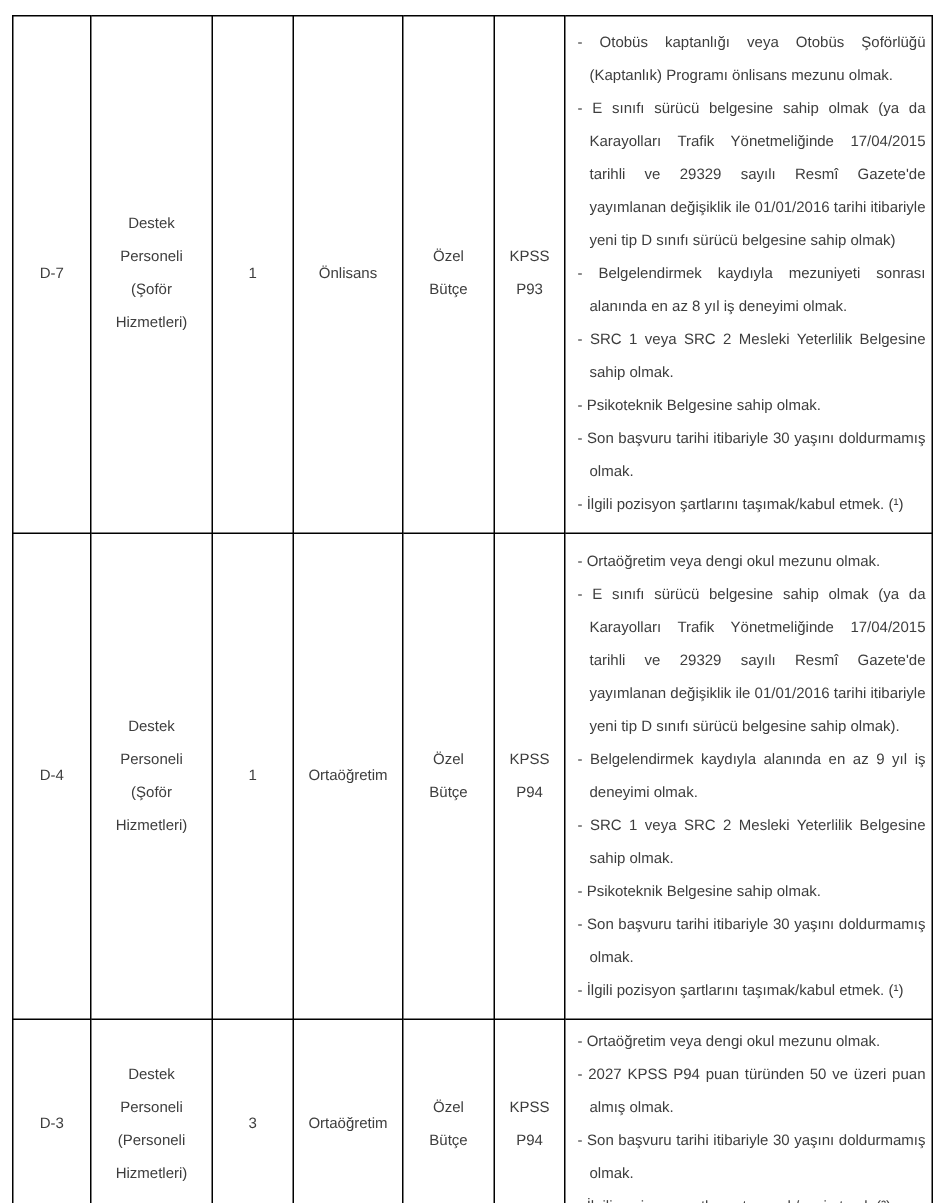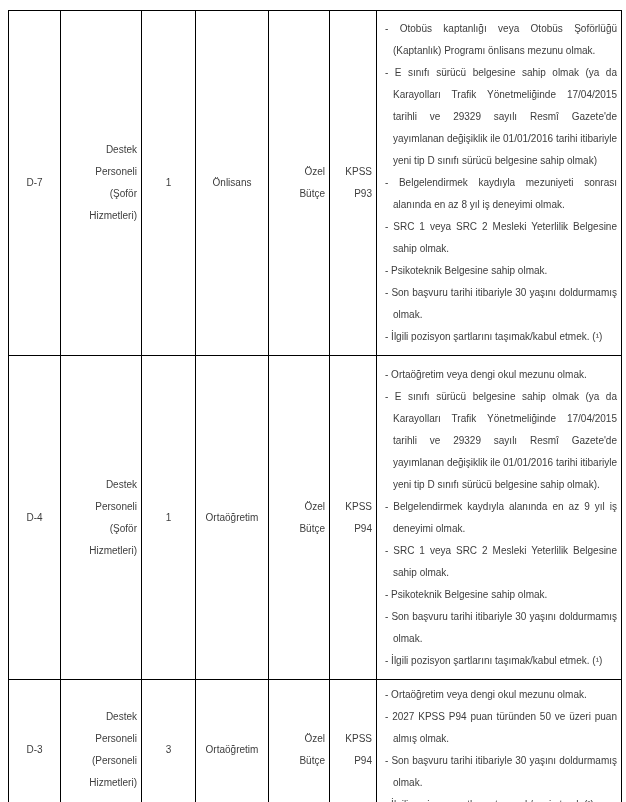--- a/index.html
+++ b/index.html
@@ -38,21 +38,21 @@
     padding: 2px 6px 0 4px;
   }
   p.bullet {
     margin: 0;
     padding-left: 12px;
     text-indent: -8px;
     text-align: justify;
     line-height: 22px;
     font-size: 10px;
   }
-  .line { line-height: 22px; text-align: right; }
+  .line { line-height: 22px; }
   tr.row-1 td { height: 336px; }
   tr.row-2 td { height: 315px; }
   tr.row-3 td { height: 129px; }
   tr.row-partial td { height: 14px; border-bottom: none; }
 </style>
 </head>
 <body>
 
 <table class="positions">
   <colgroup>

